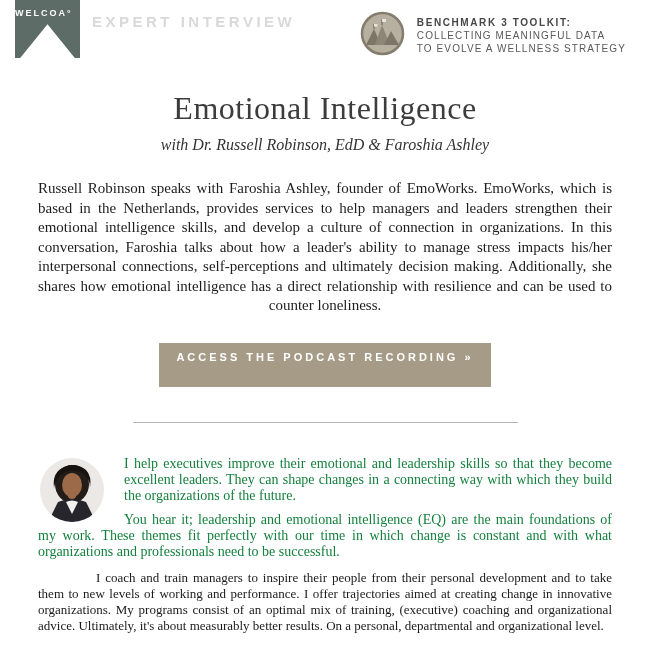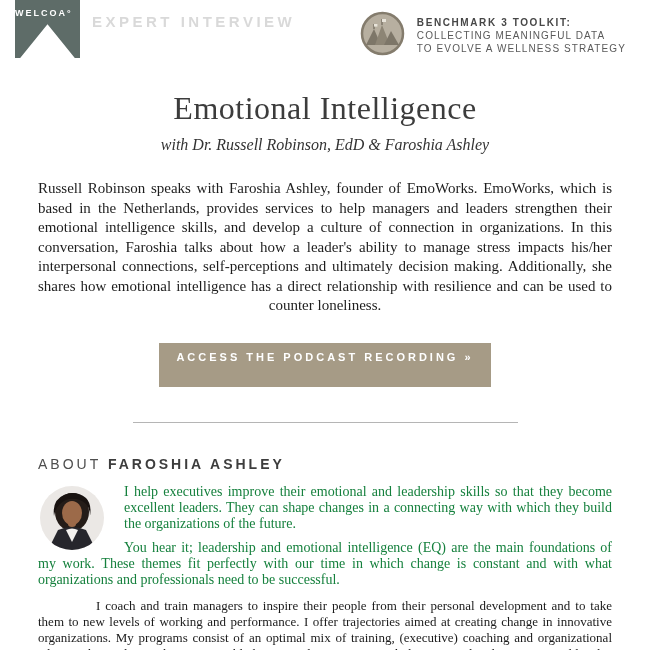--- a/index.html
+++ b/index.html
@@ -95,24 +95,20 @@
 <h1 class="page-title">Emotional Intelligence</h1>
 <div class="page-subtitle">with Dr. Russell Robinson, EdD &amp; Faroshia Ashley</div>
 
 <p class="intro">Russell Robinson speaks with Faroshia Ashley, founder of EmoWorks. EmoWorks, which is based in the Netherlands, provides services to help managers and leaders strengthen their emotional intelligence skills, and develop a culture of connection in organizations. In this conversation, Faroshia talks about how a leader's ability to manage stress impacts his/her interpersonal connections, self-perceptions and ultimately decision making. Additionally, she shares how emotional intelligence has a direct relationship with resilience and can be used to counter loneliness.</p>
 
 <button class="cta">ACCESS THE PODCAST RECORDING »</button>
 
 <hr class="divider">
 
 <div class="section sec1">
-  <h2 class="section-heading">
-    <span>ABOUT</span>
-    <span class="bold">FAROSHIA ASHLEY</span>
-  </h2>
   <svg class="avatar" viewBox="0 0 64 64">
     <defs>
         <clipPath id="c1">
           <circle cx="32" cy="32" r="32"></circle>
         </clipPath>
       </defs>
     <g clip-path="url(#c1)">
       <rect width="64" height="64" fill="#ebe8e5"></rect>
       <ellipse cx="32" cy="26" rx="17" ry="19" fill="#241c18"></ellipse>
       <ellipse cx="32" cy="27" rx="10" ry="12" fill="#9c6a49"></ellipse>

